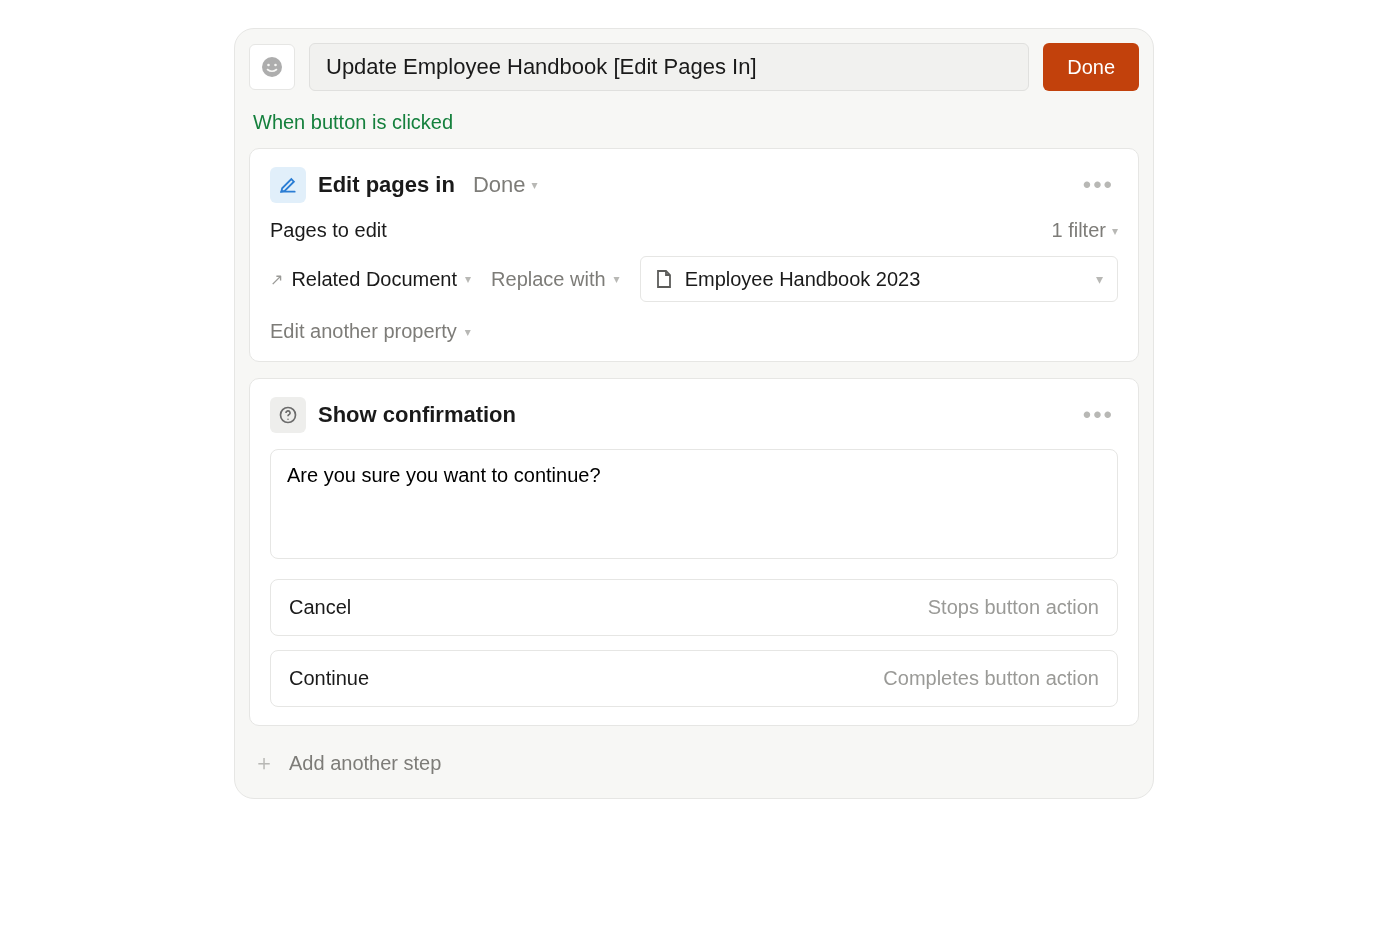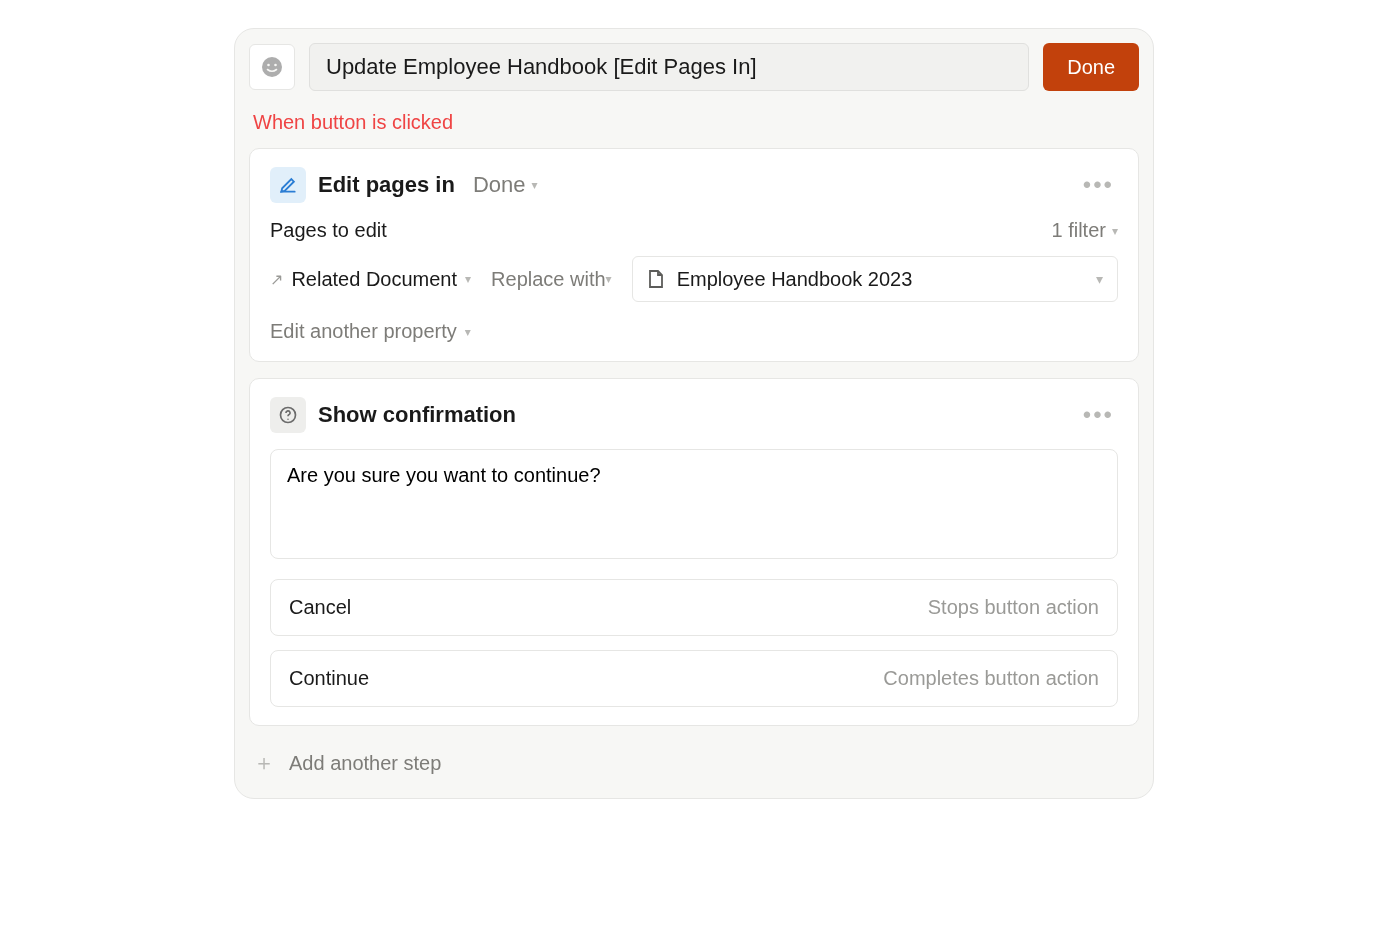--- a/index.html
+++ b/index.html
@@ -54,21 +54,21 @@
     background: #c2410c;
     color: #fff;
     font-size: 20px;
     font-weight: 500;
     border: none;
     border-radius: 6px;
     cursor: pointer;
   }
   .trigger-label {
     font-size: 20px;
-    color: #ef4444;
+    color: #15803d;
     margin: 0 0 14px 4px;
   }
   .step-card {
     background: #fff;
     border: 1px solid #e6e6e4;
     border-radius: 10px;
     padding: 18px 20px;
     margin-bottom: 16px;
   }
   .step-header {
@@ -134,20 +134,21 @@
     align-items: center;
     gap: 8px;
     font-size: 20px;
     color: #1a1a1a;
     cursor: pointer;
   }
   .prop-select .arrow-icon { color: #9a9a97; font-size: 16px; }
   .prop-action {
     display: inline-flex;
     align-items: center;
+    gap: 8px;
     font-size: 20px;
     color: #7d7c78;
     cursor: pointer;
   }
   .value-pill {
     flex: 1;
     min-width: 300px;
     height: 46px;
     border: 1px solid #e6e6e4;
     border-radius: 6px;

